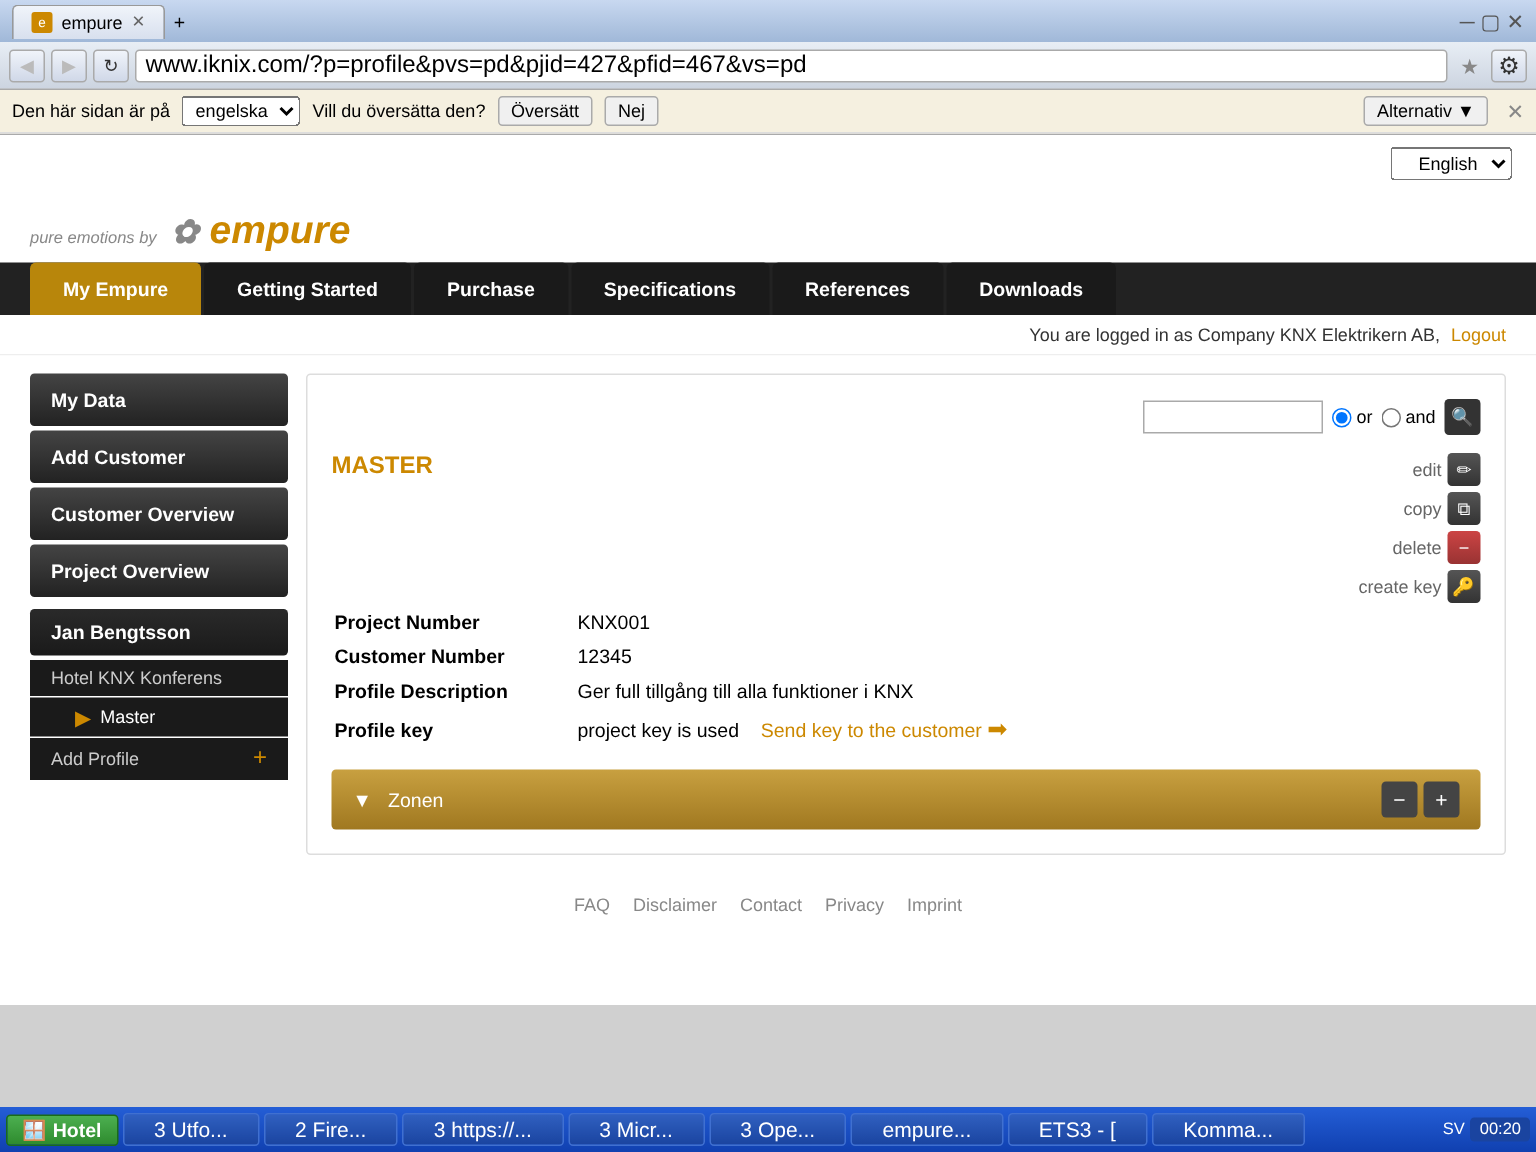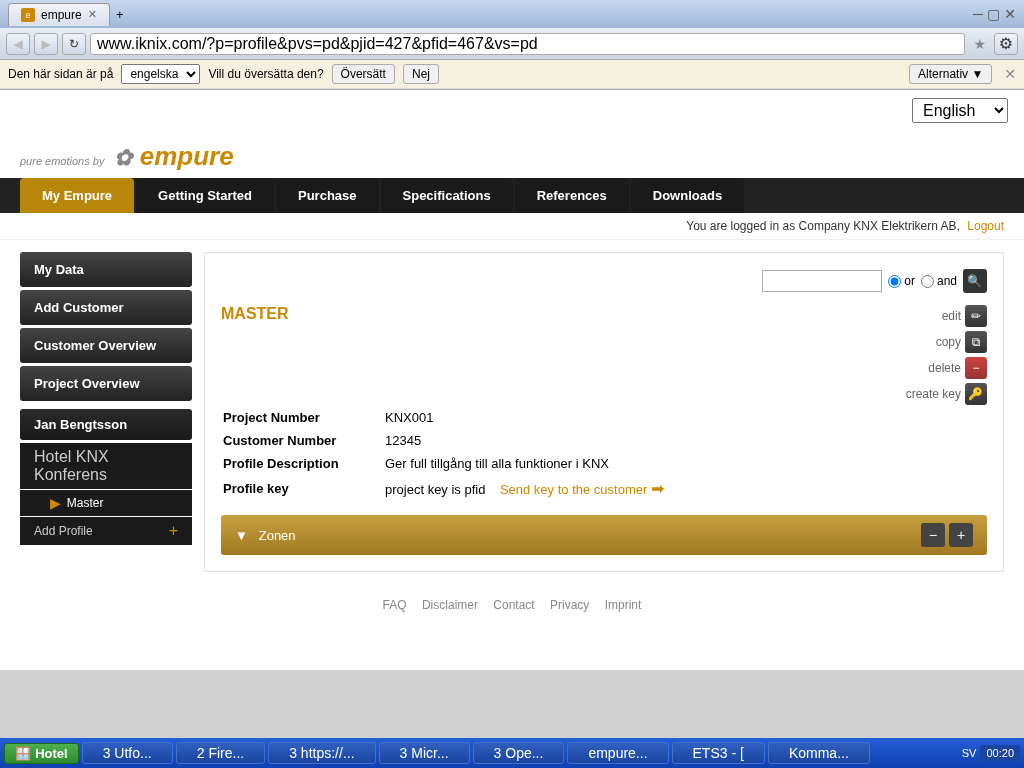--- a/index.html
+++ b/index.html
@@ -93,21 +93,21 @@
     
     .page { background: #f0f0f0; min-height: 580px; }
     .page-inner { background: white; min-height: 580px; }
 
     
     .lang-bar {
       text-align: right;
       padding: 8px 16px;
       background: white;
     }
-    .lang-select { font-size: 16px; padding: 2px 6px; }
+    .lang-select { font-size: 12px; padding: 2px 6px; text-align: right; }
 
     
     .logo-area {
       padding: 10px 20px 6px 20px;
       background: white;
     }
 
     
     .main-nav {
       display: flex;
@@ -171,21 +171,21 @@
       padding: 8px 14px;
       font-size: 13px;
       font-weight: bold;
       border-radius: 3px;
       margin-bottom: 3px;
     }
     .customer-sub {
       background: #1a1a1a;
       color: #ccc;
       padding: 5px 14px;
-      font-size: 16px;
+      font-size: 12px;
       margin-bottom: 1px;
     }
     .customer-active {
       background: #1a1a1a;
       color: white;
       padding: 5px 14px 5px 30px;
       font-size: 12px;
       display: flex; align-items: center; gap: 6px;
       margin-bottom: 1px;
     }
@@ -488,21 +488,21 @@
             <td>Customer Number</td>
             <td>12345</td>
           </tr>
           <tr>
             <td>Profile Description</td>
             <td>Ger full tillgång till alla funktioner i KNX</td>
           </tr>
           <tr>
             <td>Profile key</td>
             <td>
-              <span>project key is pfid</span>
+              <span>project key is used</span>
               &nbsp;&nbsp;
               <a style="color:#cc8800; text-decoration:none;">Send key to the customer</a>
               <span class="send-arrow"> ➡</span>
             </td>
           </tr>
         </tbody>
           </table>
 
         <div class="zonen-bar">
           <span>

